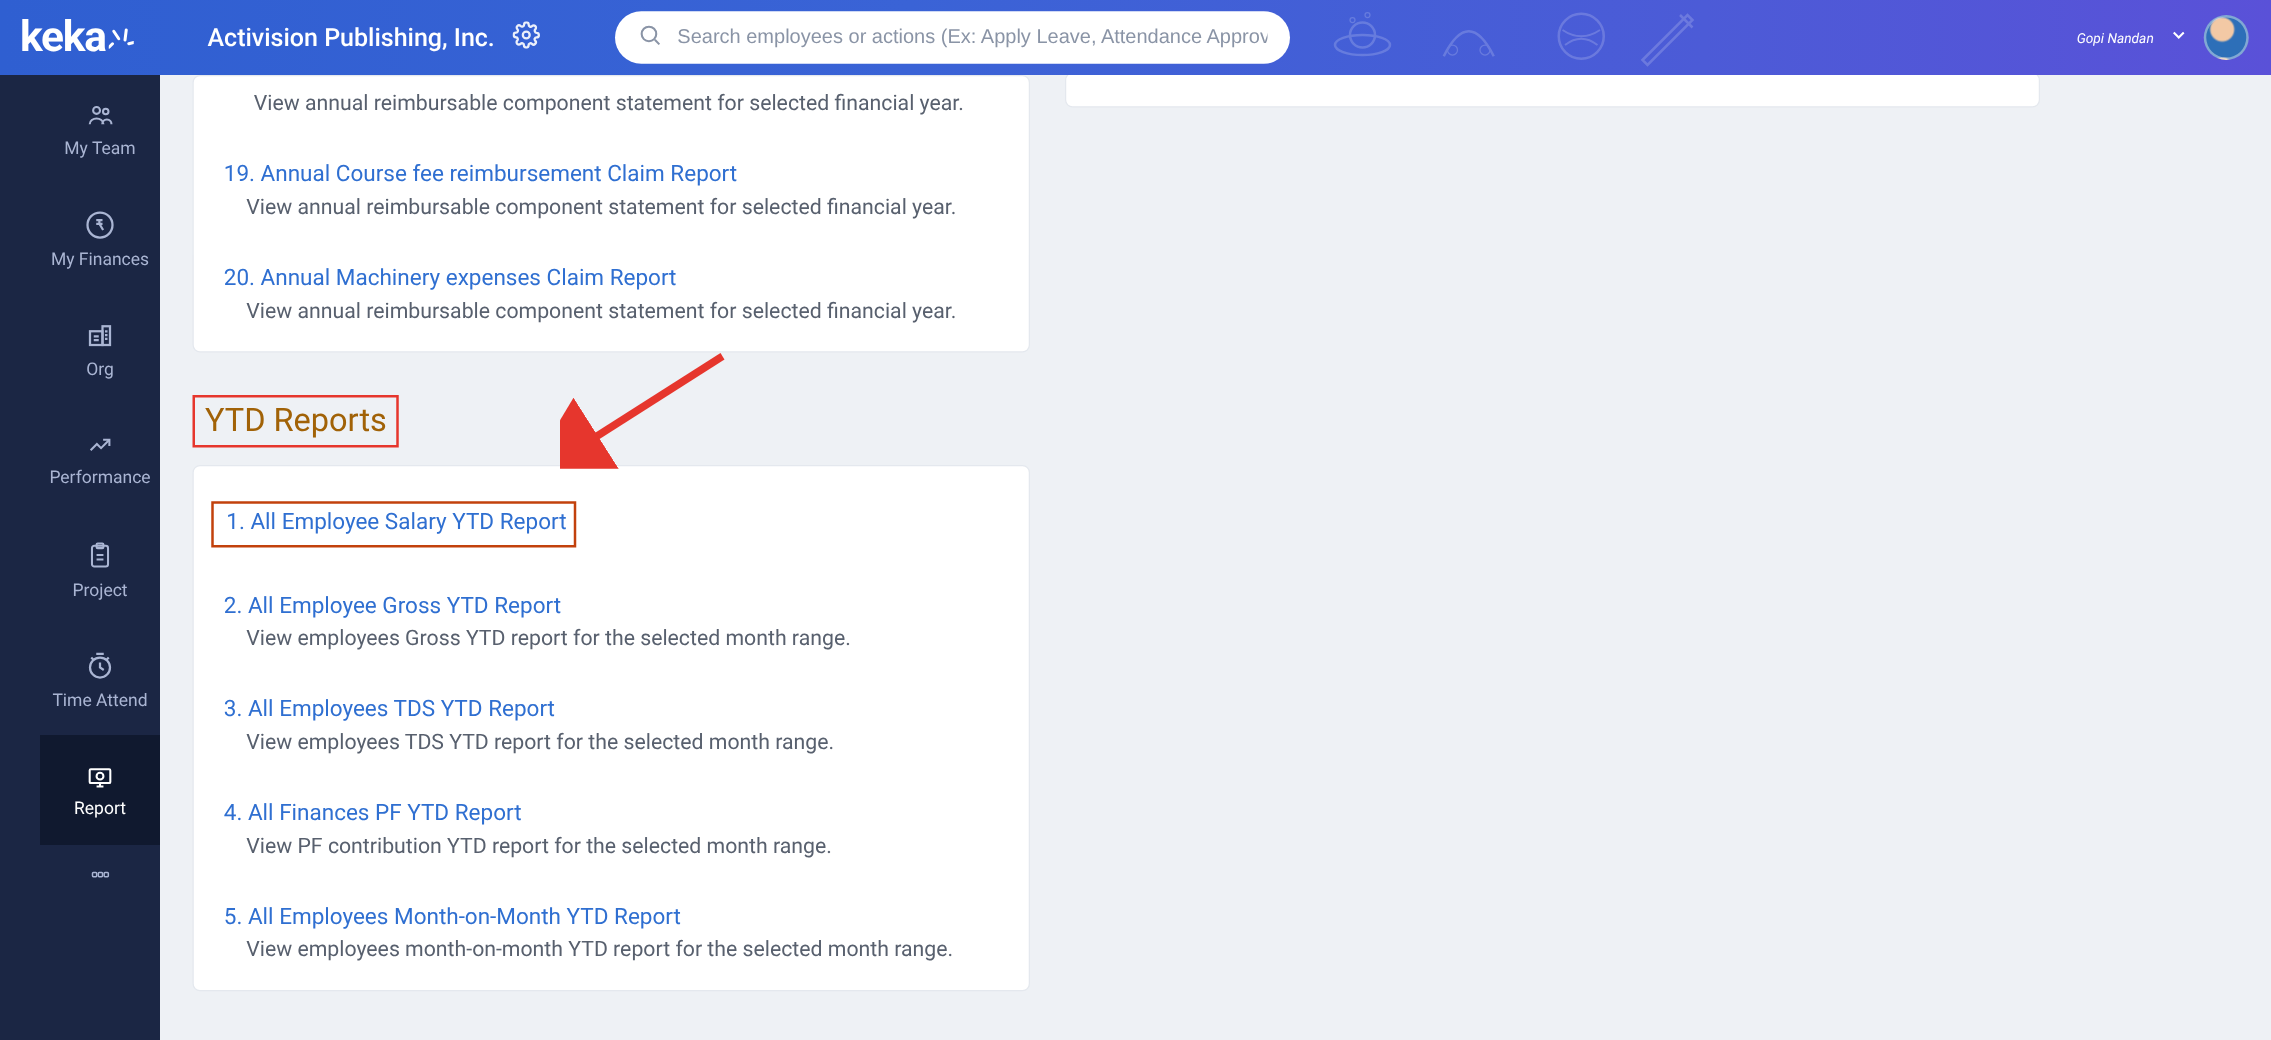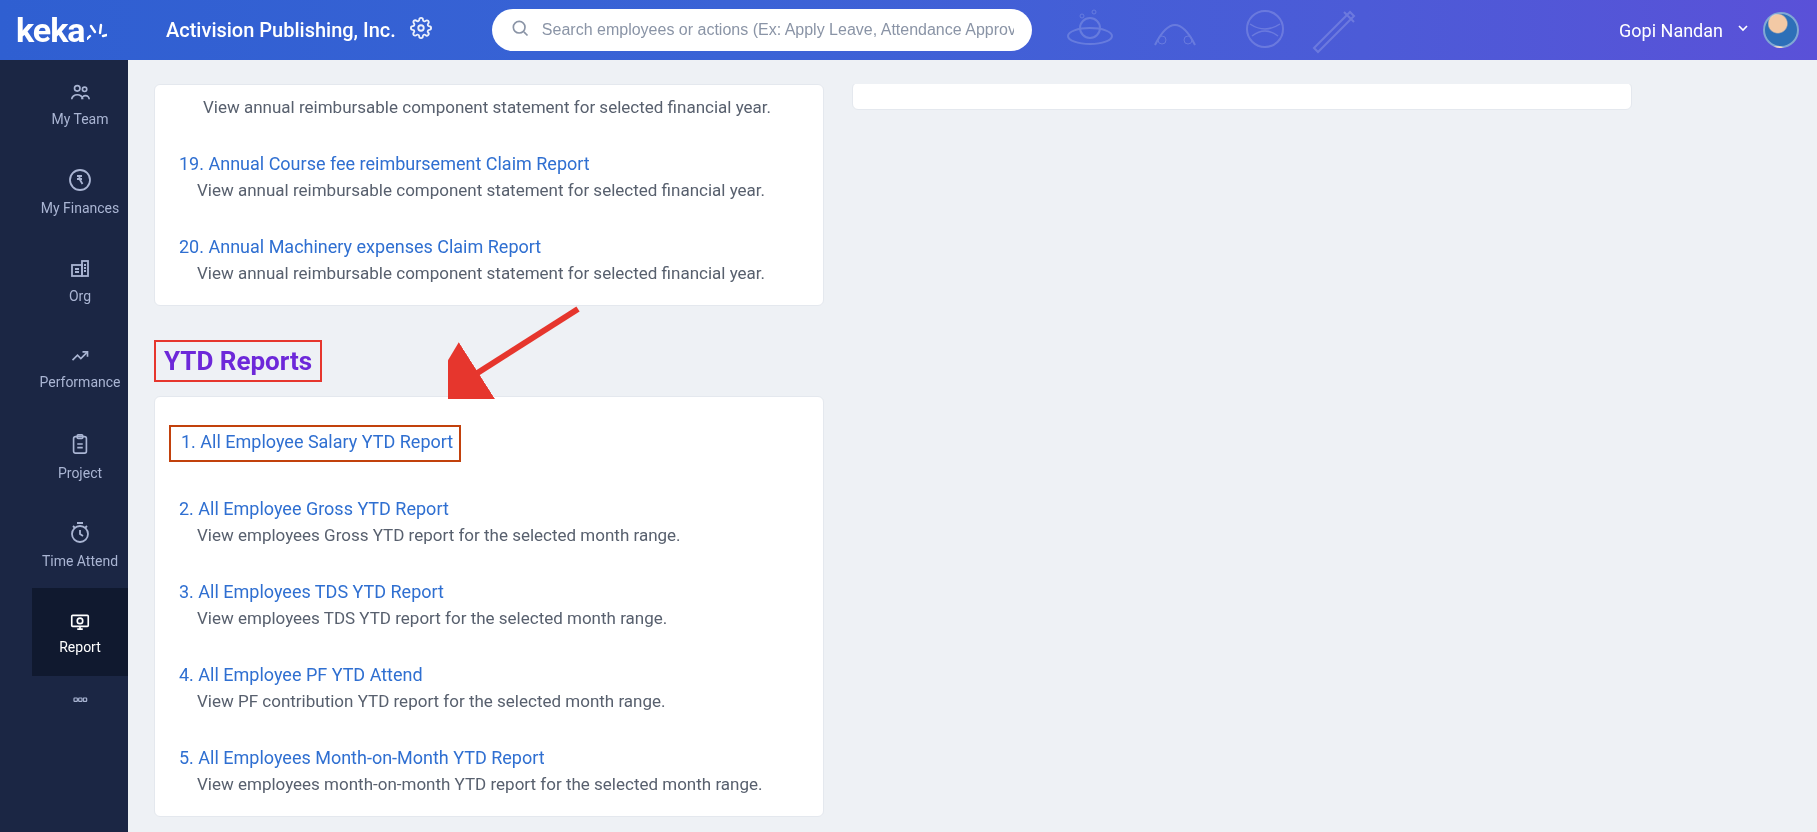--- a/index.html
+++ b/index.html
@@ -36,21 +36,21 @@
     width: 540px; height: 42px;
     background:#fff; border-radius:21px;
     display:flex; align-items:center; padding:0 18px;
   }
   .search input {
     border:none; outline:none; flex:1; font-size:16px; color:#333;
   }
   .search input::placeholder { color:#8a94a6; }
   .search .mag { color:#8a94a6; margin-right:12px; }
   .top-right { margin-left:auto; display:flex; align-items:center; padding-right:18px; gap:12px; }
-  .username { color:#fff; font-size:18px; }
+  .username { color:#fff; font-size:11px;font-style:italic; }
   .chev { color:#fff; }
   .avatar { width:36px; height:36px; border-radius:50%; background:radial-gradient(circle at 40% 30%, #f3c9a5 0 30%, #2d6fb8 35% 100%); border:2px solid rgba(255,255,255,.4);}
 
   
   .sidebar {
     position:absolute; top:60px; bottom:0; left:0; width:128px;
     background:#1b2644; color:#c7cfe4; z-index:10;
     display:flex; flex-direction:column; align-items:stretch;
   }
   .nav-item {
@@ -62,41 +62,40 @@
   .nav-item.active { background:#10192f; color:#fff; }
   .nav-item svg { stroke:#aab5d3; }
   .nav-item.active svg { stroke:#fff; }
   .nav-item:last-child { height:50px; }
 
   
   .main {
     position:absolute; top:60px; left:128px; right:0; bottom:0;
     padding:0 27px 0 26px; overflow:hidden;
     background:#eef1f5;
-    margin-top:24px;
   }
   .card {
     background:#fff; border:1px solid #e4e8ee; border-radius:6px;
     padding: 6px 24px 22px 24px;
   }
   .report-row { padding-top:14px; }
   .report-link { color:#2f6fd1; font-size:18px; cursor:pointer; }
   .report-desc { color:#58606e; font-size:17px; margin-top:6px; padding-left:18px; }
   .report-row + .report-row { margin-top:22px; }
 
   .col { display:flex; gap:28px; align-items:flex-start;}
   .left-col { width:670px; display:flex; flex-direction:column; }
   .right-col { width:780px; }
   .right-card-stub {
     background:#fff; border:1px solid #e4e8ee; border-radius:6px; height:28px;
     margin-top:-2px;
   }
 
   .section-title {
-    font-size:26px; color:#6d28d9; margin:34px 0 14px 0; font-weight:700;
+    font-size:26px; color:#a16207; margin:34px 0 14px 0; font-weight:400;
     padding:4px 8px;
   }
   .hl-title { border:2px solid #e6362d; display:inline-block; }
   .hl-link  { border:2px solid #c2410c; display:inline-block; padding:4px 6px 8px 10px; margin-left:-10px; margin-top:-4px;}
 
   
   .arrow-svg { position:absolute; z-index:30; pointer-events:none; }
 
   
   .cut-top .report-row:first-child .report-link { display:none; }
@@ -286,21 +285,21 @@
           <a class="report-link">
             <span>3.</span>
             <span>All Employees TDS YTD Report</span>
           </a>
           <div class="report-desc">View employees TDS YTD report for the selected month range.</div>
         </div>
 
         <div class="report-row">
           <a class="report-link">
             <span>4.</span>
-            <span>All Employee PF YTD Attend</span>
+            <span>All Finances PF YTD Report</span>
           </a>
           <div class="report-desc">View PF contribution YTD report for the selected month range.</div>
         </div>
 
         <div class="report-row">
           <a class="report-link">
             <span>5.</span>
             <span>All Employees Month-on-Month YTD Report</span>
           </a>
           <div class="report-desc">View employees month-on-month YTD report for the selected month range.</div>

